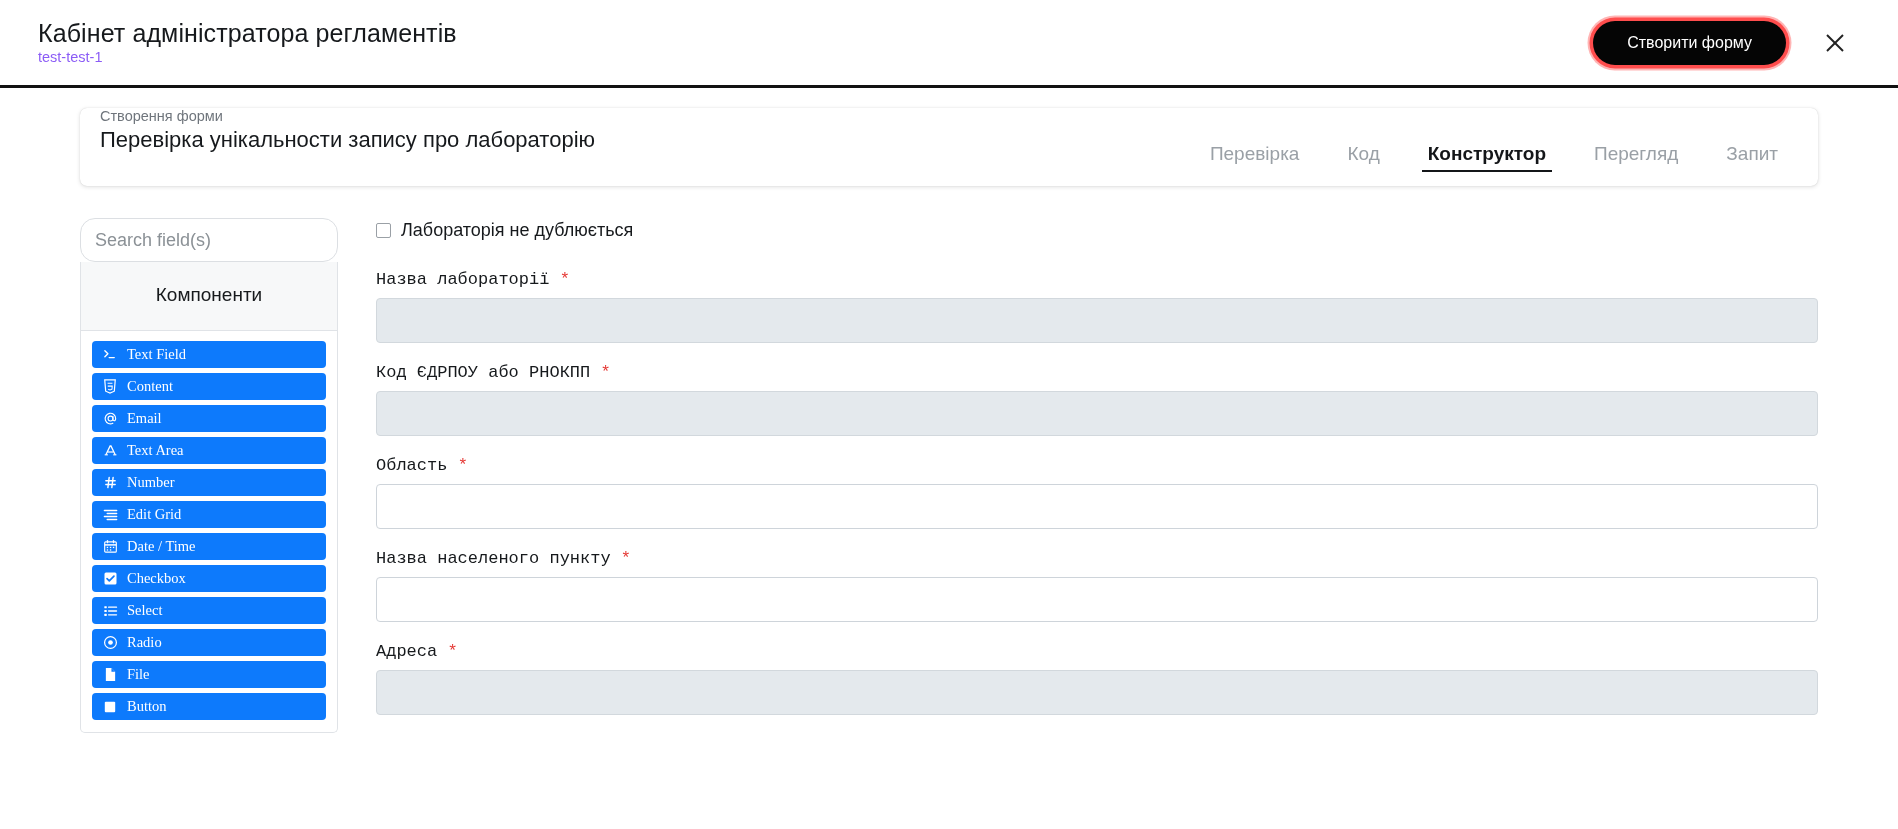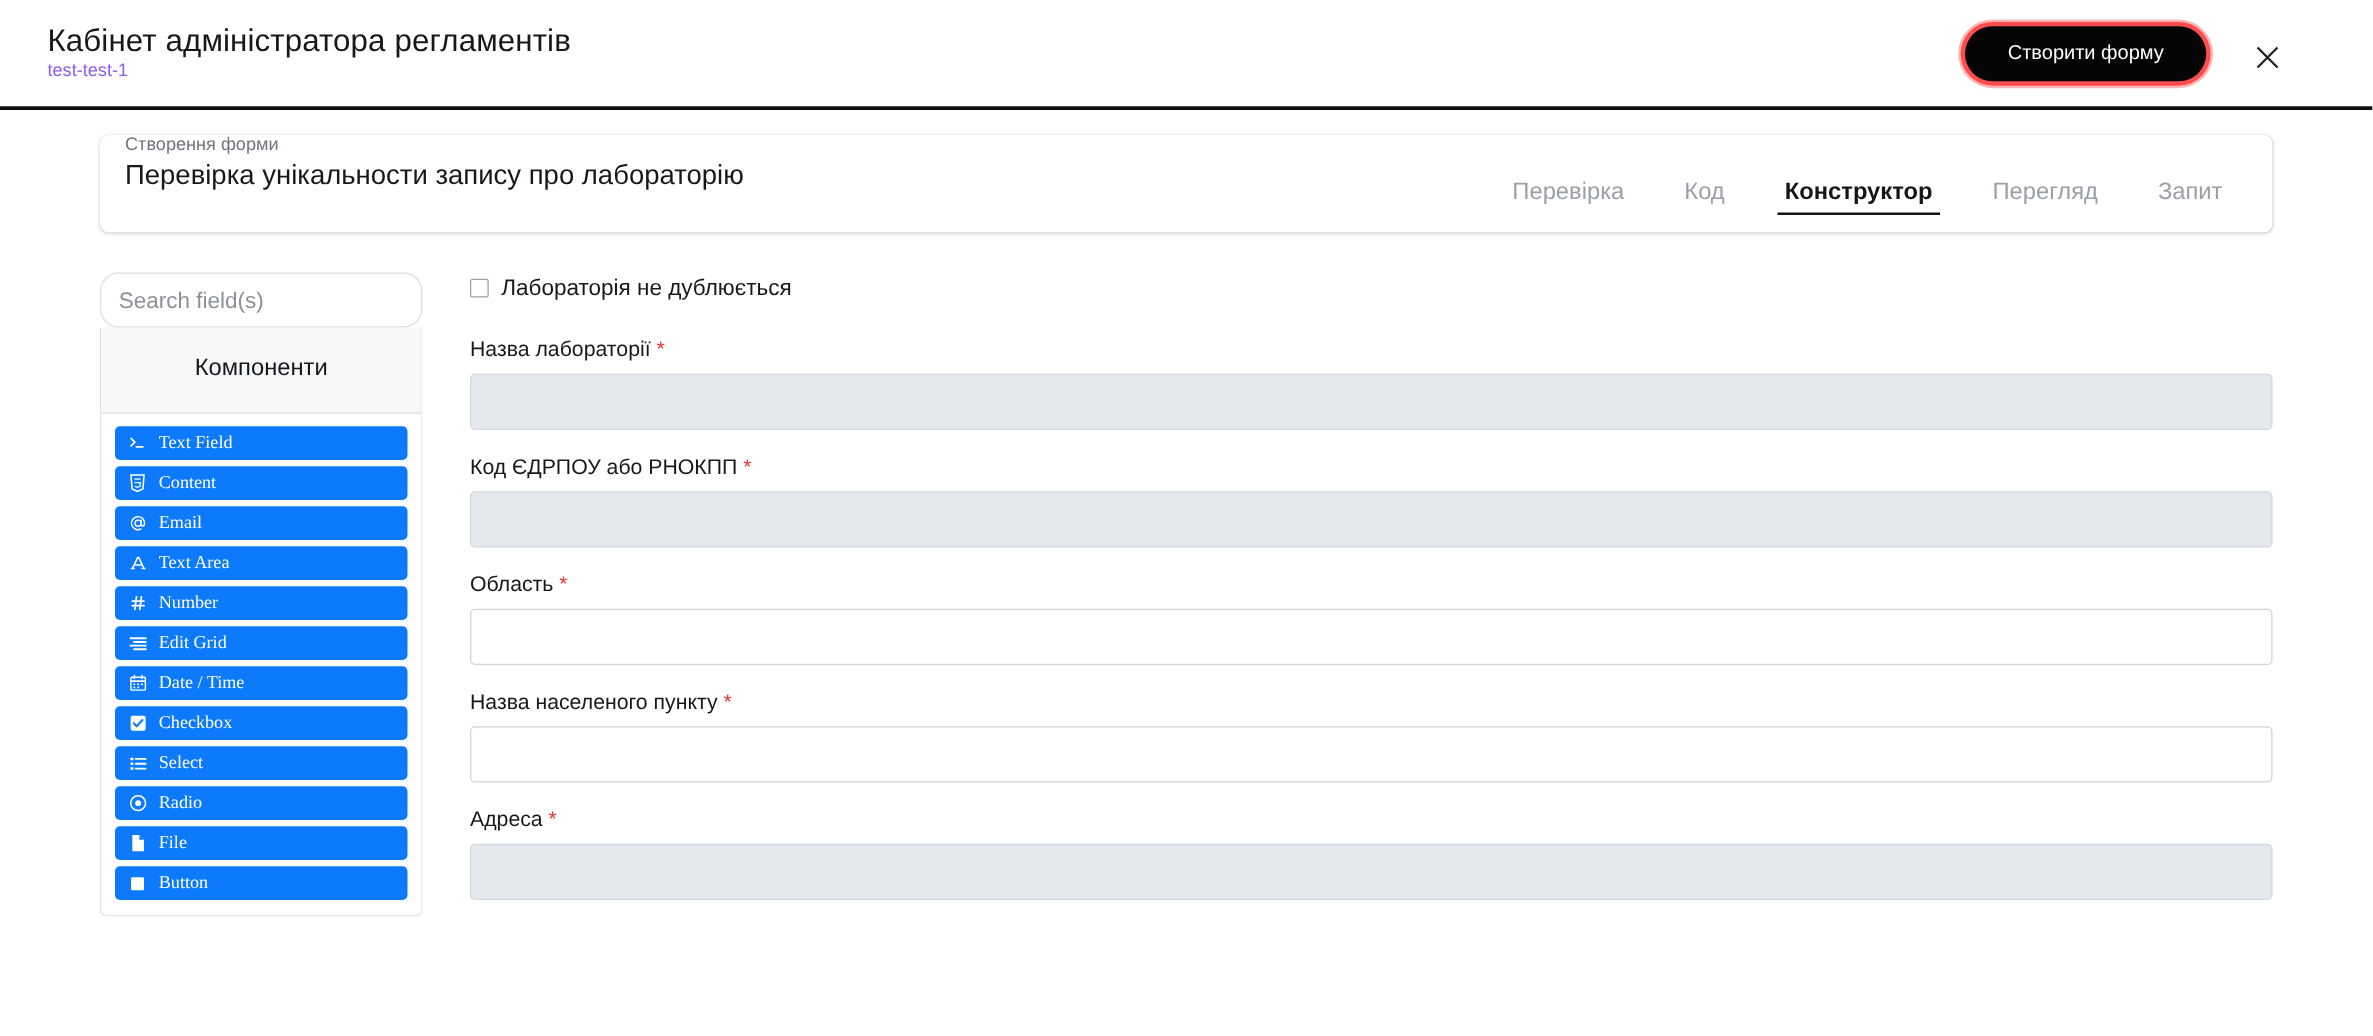--- a/index.html
+++ b/index.html
@@ -14,37 +14,37 @@
   }
 
   
   .app-header {
     position: relative;
     height: 88px;
     border-bottom: 3px solid #111111;
     display: flex;
     align-items: center;
     justify-content: space-between;
-    padding: 0 65px 0 38px;
+    padding: 0 44px 0 38px;
     background: #fff;
   }
   .header-titles { display: flex; flex-direction: column; justify-content: center; gap: 3px; }
   .app-title {
     font-size: 25px;
     font-weight: 400;
     color: #16191c;
     letter-spacing: .1px;
     line-height: 1.12;
   }
   .app-subtitle {
     font-size: 14.5px;
     color: #8b5cf6;
     line-height: 1.1;
   }
-  .header-actions { display: flex; align-items: flex-end; gap: 30px; }
+  .header-actions { display: flex; align-items: center; gap: 30px; }
 
   .create-btn {
     position: relative;
     background: #050505;
     color: #ffffff;
     border: none;
     border-radius: 999px;
     font-size: 16px;
     font-family: inherit;
     padding: 13px 34px;
@@ -168,21 +168,21 @@
   .check-square {
     width: 15px; height: 15px;
     border: 1.5px solid #9aa0a6;
     border-radius: 2px;
     background: #fff;
     flex: 0 0 15px;
     cursor: pointer;
   }
   .check-label { font-size: 18px; color: #16191c; }
 
-  .field-group { margin-bottom: 20px; }
+  .field-group { margin-bottom: 20px; font-family: Liberation Mono, monospace; }
   .field-label {
     font-size: 17px;
     color: #16191c;
     margin-bottom: 9px;
     display: block;
   }
   .req { color: #e53935; font-size: 17px; }
 
   .field-input {
     display: block;

